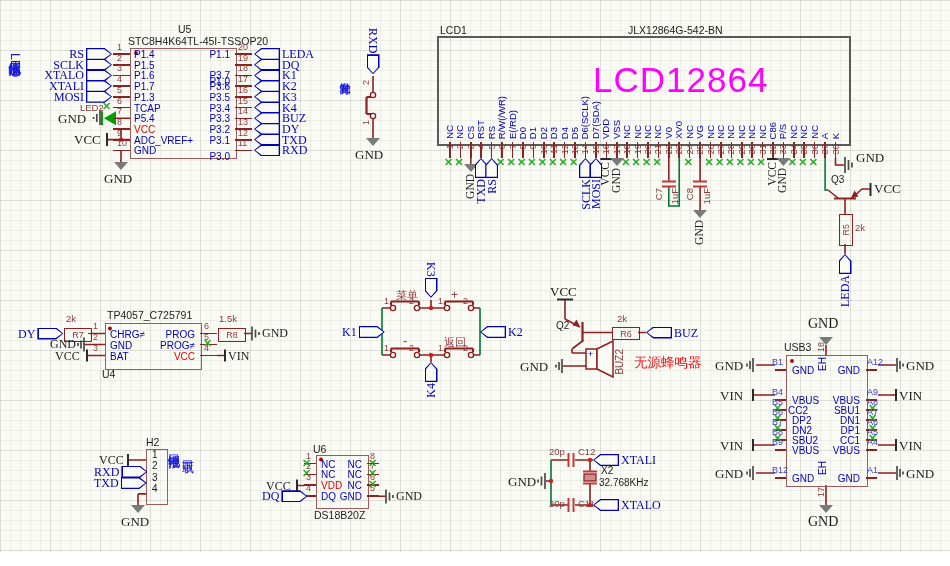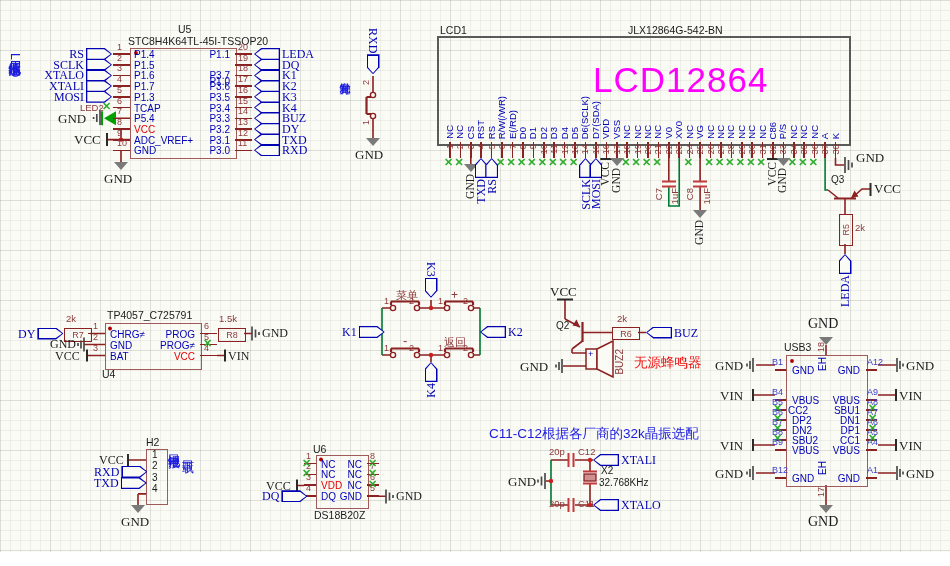--- a/index.html
+++ b/index.html
@@ -369,21 +369,21 @@
       <span class="pshape pL">
             <i></i>
             <b></b>
           </span>
       <span class="plbl">TXD</span>
     </span>
   </div>
       <div class="rw" style="left: 0px; top: 96.3px;">
     <span class="stub" style="left:0;top:4.4px;width:17px"></span>
     <span class="t f9 mar" style="left:3px;top:-6px">11</span>
-    <span class="pname" style="right:5px;top:0">P3.0</span>
+    <span class="pname" style="right:5px;top:6px">P3.0</span>
     <span class="port he" style="left:19px;top:-1.5px">
       <span class="pshape pL">
             <i></i>
             <b></b>
           </span>
       <span class="plbl">RXD</span>
     </span>
   </div>
     </div>
 <span class="t f13 netlbl" style="left:58px;top:111.5px">GND</span>
@@ -1029,21 +1029,20 @@
 <span class="t f12 netlbl" style="left:266px;top:479.5px">VCC</span>
 <span class="port" style="left:262px;top:489.8px">
   <span class="plbl">DQ</span>
   <span class="pshape pR">
         <i></i>
         <b></b>
       </span>
 </span>
 <span class="t f12 netlbl" style="left:396px;top:490px">GND</span>
 
-<span class="t f135 bluenote" style="left:489px;top:427px">C11-C12根据各厂商的32k晶振选配</span>
 <span class="t f95 mar" style="left:549px;top:447px">20p</span>
 <span class="t f95 mar" style="left:578px;top:447px">C12</span>
 <span class="port" style="left:593px;top:453.5px">
   <span class="pshape pL">
         <i></i>
         <b></b>
       </span>
   <span class="plbl">XTALI</span>
 </span>
 <span class="t f13 netlbl" style="left:508px;top:474.5px">GND</span>

